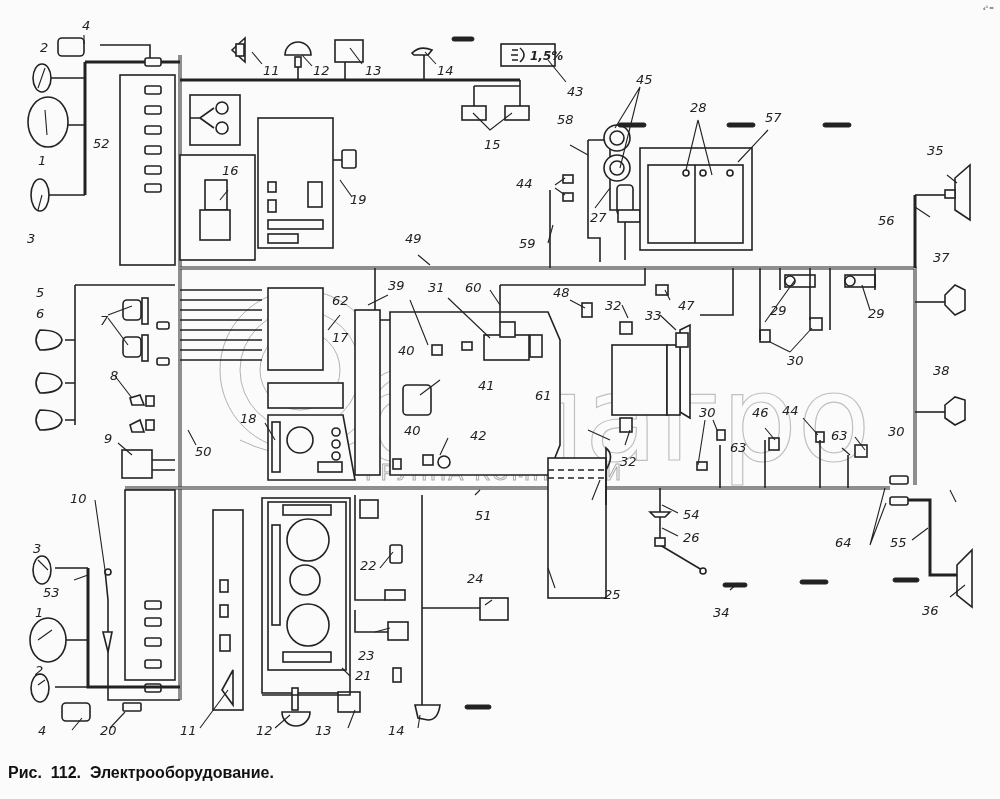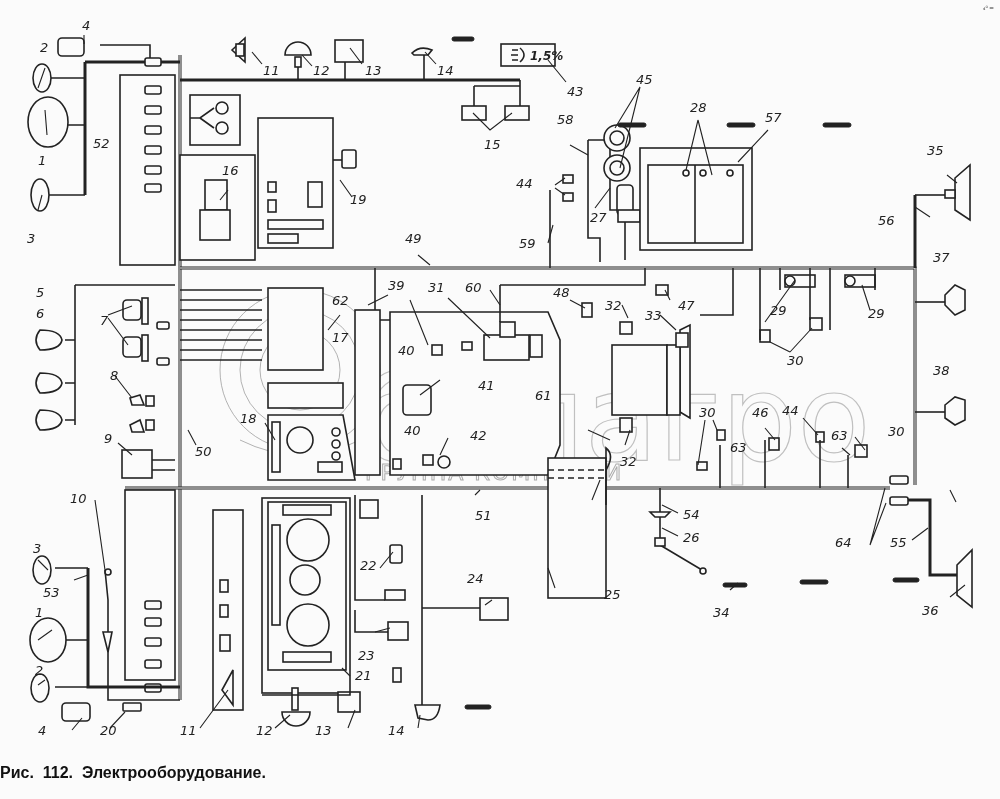--- a/index.html
+++ b/index.html
@@ -9,21 +9,21 @@
   .w2{fill:none;stroke:#222;stroke-width:3;}
   .w2i{fill:none;stroke:#fbfbfb;stroke-width:1;}
   .b{fill:#fbfbfb;stroke:#222;stroke-width:1.6;}
   .bf{fill:#222;stroke:#222;stroke-width:1;}
   .lead{fill:none;stroke:#222;stroke-width:1.1;}
   .lbl{font-family:"DejaVu Sans",sans-serif;font-style:italic;font-size:13px;fill:#222;}
   .wm{fill:none;stroke:#9a9a9a;stroke-width:1;opacity:0.75;}
   .wmtext{font-family:"DejaVu Sans",sans-serif;font-size:22px;fill:none;stroke:#999;stroke-width:1;letter-spacing:2px;opacity:0.8;}
   .wmbig{font-family:"DejaVu Sans",sans-serif;font-size:120px;fill:none;stroke:#999;stroke-width:1.2;opacity:0.6;}
   .badgetext{font-family:"DejaVu Sans",sans-serif;font-style:italic;font-size:12px;fill:#222;font-weight:bold;}
-  #caption{position:absolute;left:0;top:764px;font-family:"Liberation Sans",sans-serif;font-weight:bold;font-size:16px;color:#111;white-space:pre;}
+  #caption{position:absolute;left:8px;top:764px;font-family:"Liberation Sans",sans-serif;font-weight:bold;font-size:16px;color:#111;white-space:pre;}
   #corner-mark{position:absolute;left:983px;top:4px;font-size:6px;color:#333;font-family:"DejaVu Sans",sans-serif;}
 </style>
 </head>
 <body>
 
 <svg id="diagram" viewBox="0 0 1000 760" xmlns="http://www.w3.org/2000/svg">
 
   <g>
     <circle class="wm" cx="300" cy="370" r="80"></circle>
     <circle class="wm" cx="300" cy="370" r="60"></circle>

